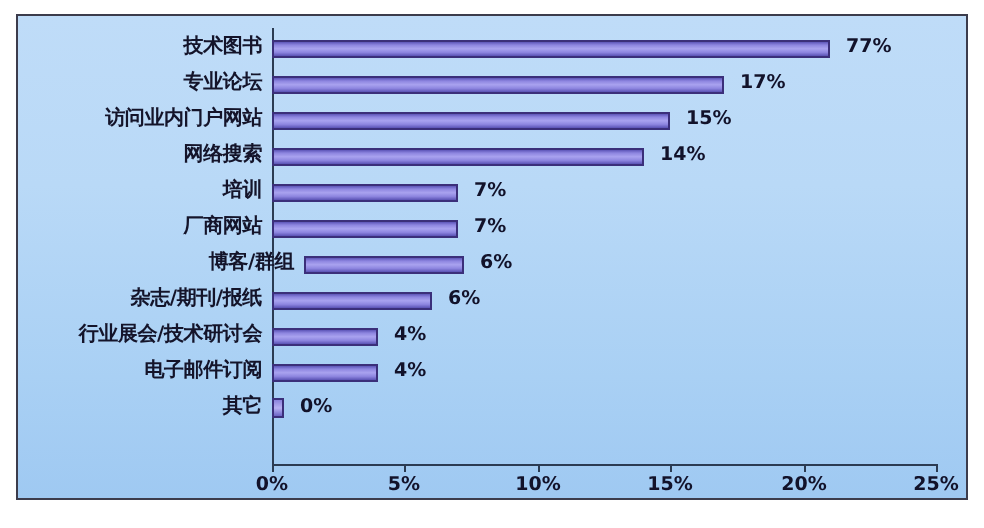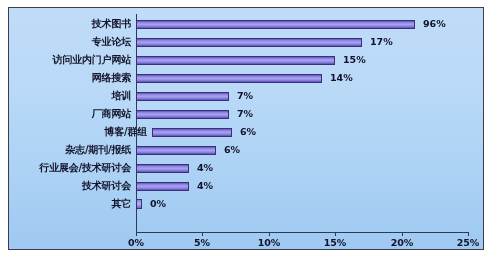--- a/index.html
+++ b/index.html
@@ -126,21 +126,21 @@
   <div id="plot-area">
 
     <div id="axis-vline"></div>
     <div id="axis-line"></div>
 
     <div id="rows-container">
         <div class="row" style="top: 7px; width: 476px;">
           <div class="cat-label" style="left: 0px; width: 122px;">技术图书</div>
           <div class="bar-track">
             <div class="bar" style="width: 279px;"></div>
-            <div class="val-label" style="left: 287px;">96%</div>
+            <div class="val-label" style="left: 287px;">77%</div>
           </div>
         </div>
         <div class="row" style="top: 25px; width: 476px;">
           <div class="cat-label" style="left: 0px; width: 122px;">专业论坛</div>
           <div class="bar-track">
             <div class="bar" style="width: 226px;"></div>
             <div class="val-label" style="left: 234px;">17%</div>
           </div>
         </div>
         <div class="row" style="top: 43px; width: 476px;">
@@ -186,21 +186,21 @@
           </div>
         </div>
         <div class="row" style="top: 151px; width: 476px;">
           <div class="cat-label" style="left: 0px; width: 122px; text-align: right;">行业展会/技术研讨会</div>
           <div class="bar-track">
             <div class="bar" style="width: 53px;"></div>
             <div class="val-label" style="left: 61px;">4%</div>
           </div>
         </div>
         <div class="row" style="top: 169px; width: 476px;">
-          <div class="cat-label" style="left: 0px; width: 122px;">技术研讨会</div>
+          <div class="cat-label" style="left: 0px; width: 122px;">电子邮件订阅</div>
           <div class="bar-track">
             <div class="bar" style="width: 53px;"></div>
             <div class="val-label" style="left: 61px;">4%</div>
           </div>
         </div>
         <div class="row" style="top: 187px; width: 476px;">
           <div class="cat-label" style="left: 0px; width: 122px;">其它</div>
           <div class="bar-track">
             <div class="bar zero"></div>
             <div class="val-label" style="left: 14px;">0%</div>

